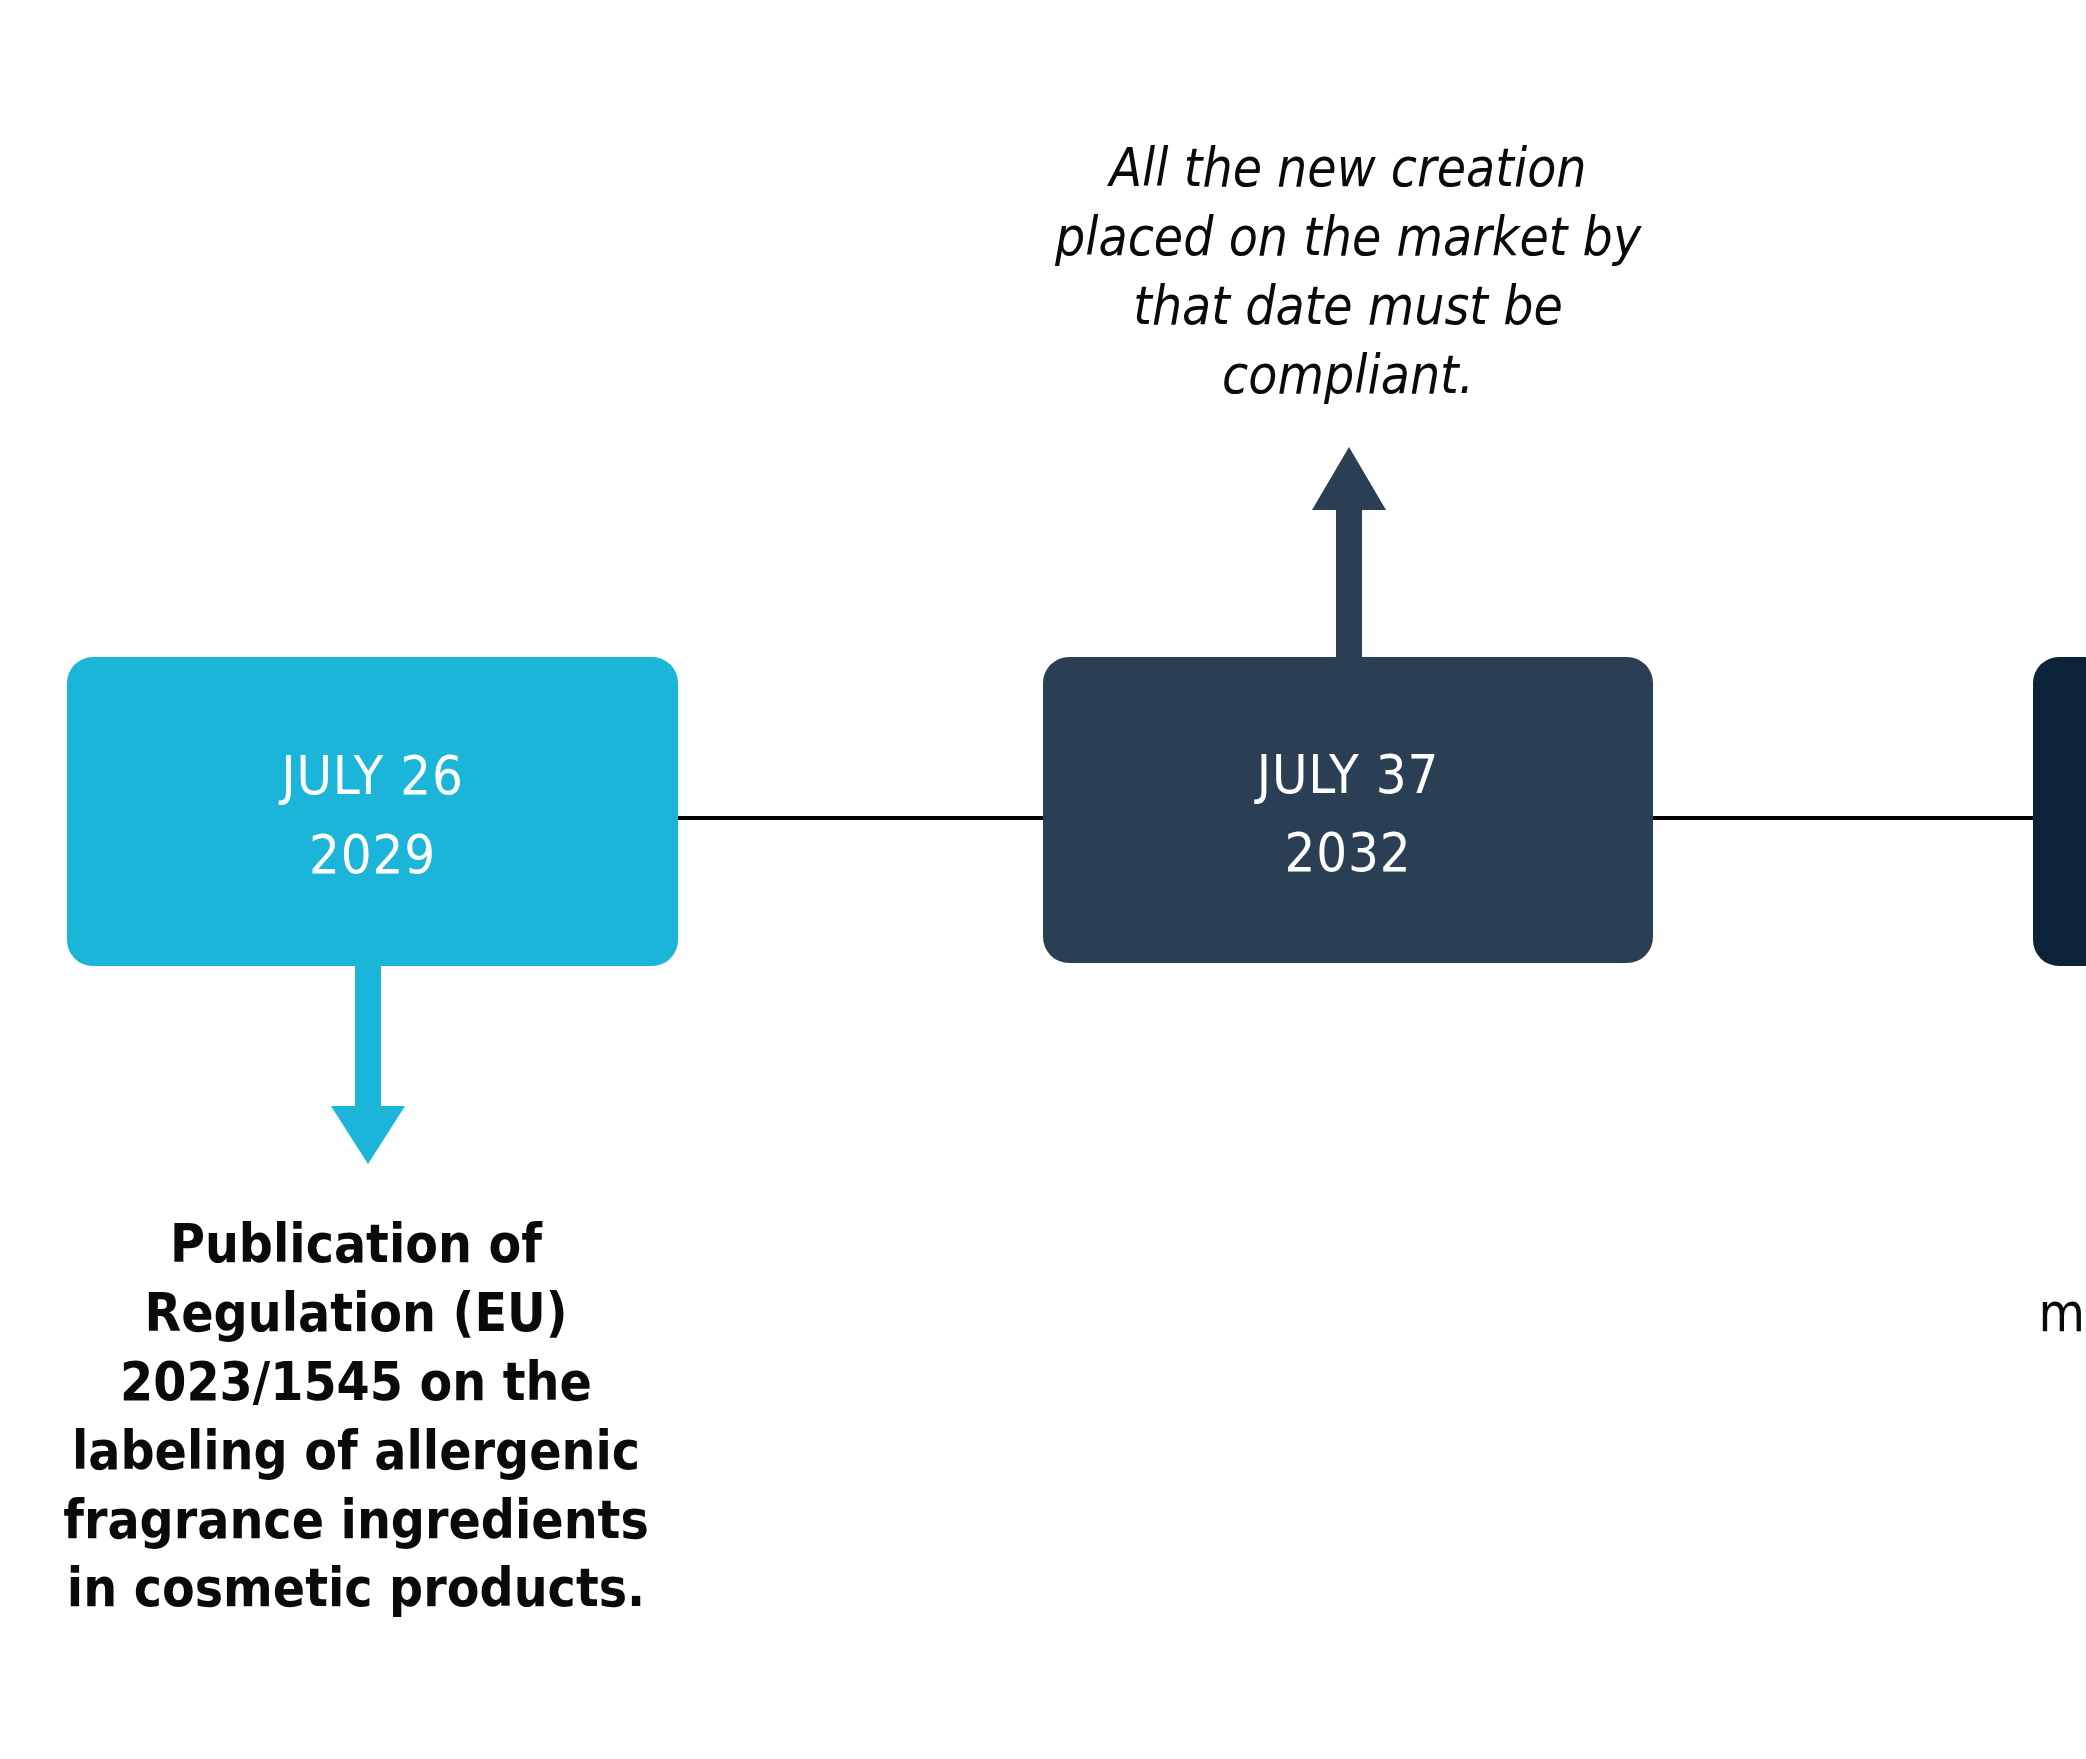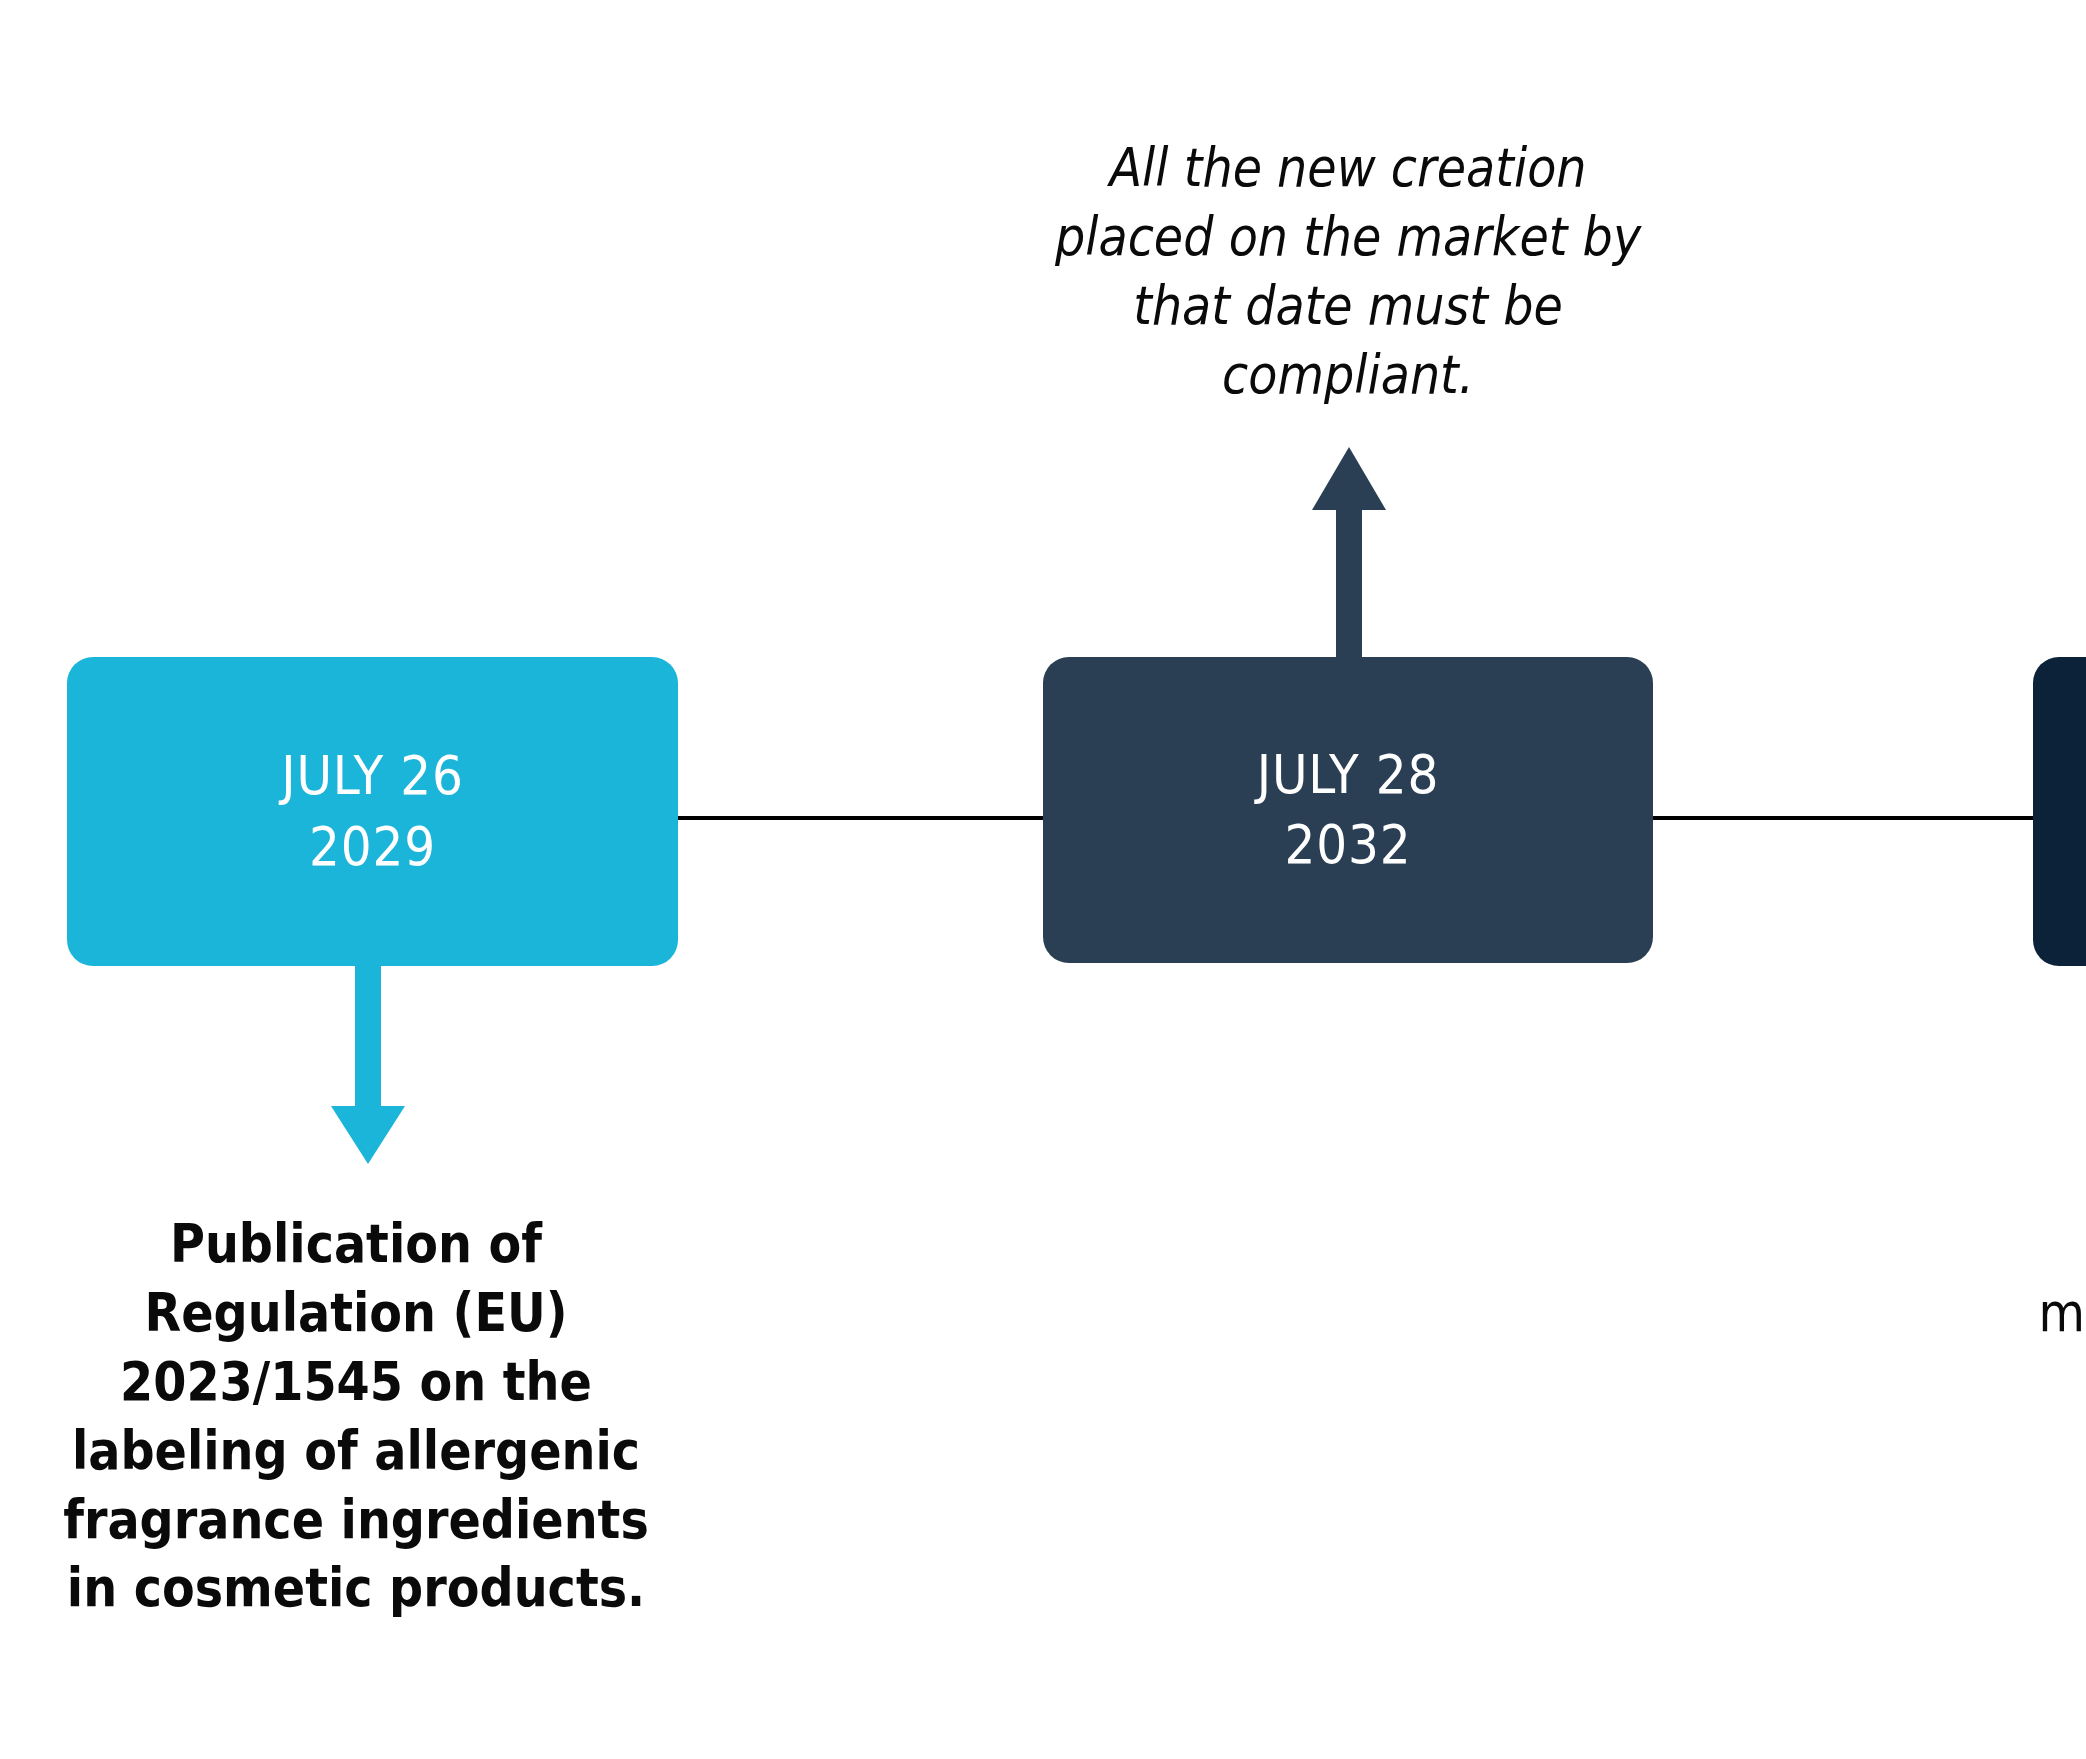--- a/index.html
+++ b/index.html
@@ -30,20 +30,21 @@
     z-index: 5;
   }
   .milestone-line1,
   .milestone-line2 {
     font-size: 54px;
     line-height: 1.30;
     letter-spacing: 0.8px;
     font-weight: 400;
     text-align: center;
     white-space: nowrap;
+    margin-top: 8px;
   }
 
   #box-2023 { left: 67px;  top: 657px; width: 611px; height: 309px; background: #1BB5DA; }
   #box-2026 { left: 1043px; top: 657px; width: 610px; height: 306px; background: #2A3F54; }
   #box-2028 { left: 2033px; top: 657px; width: 611px; height: 309px; background: #0B2239; }
 
   
   .connector-line {
     position: absolute;
     height: 3.8px;
@@ -118,21 +119,21 @@
     <div class="arrow-shaft"></div>
     <div class="arrow-head"></div>
   </div>
 
   <div id="box-2023" class="milestone-box">
     <div class="milestone-line1">JULY 26</div>
     <div class="milestone-line2">2029</div>
   </div>
 
   <div id="box-2026" class="milestone-box">
-    <div class="milestone-line1">JULY 28</div>
+    <div class="milestone-line1">JULY 37</div>
     <div class="milestone-line2">2032</div>
   </div>
 
   <div id="box-2028" class="milestone-box">
     
     
   </div>
 
   <div id="caption-2023" class="caption">Publication of Regulation (EU) 2023/1545 on the labeling of allergenic fragrance ingredients in cosmetic products.</div>
 

